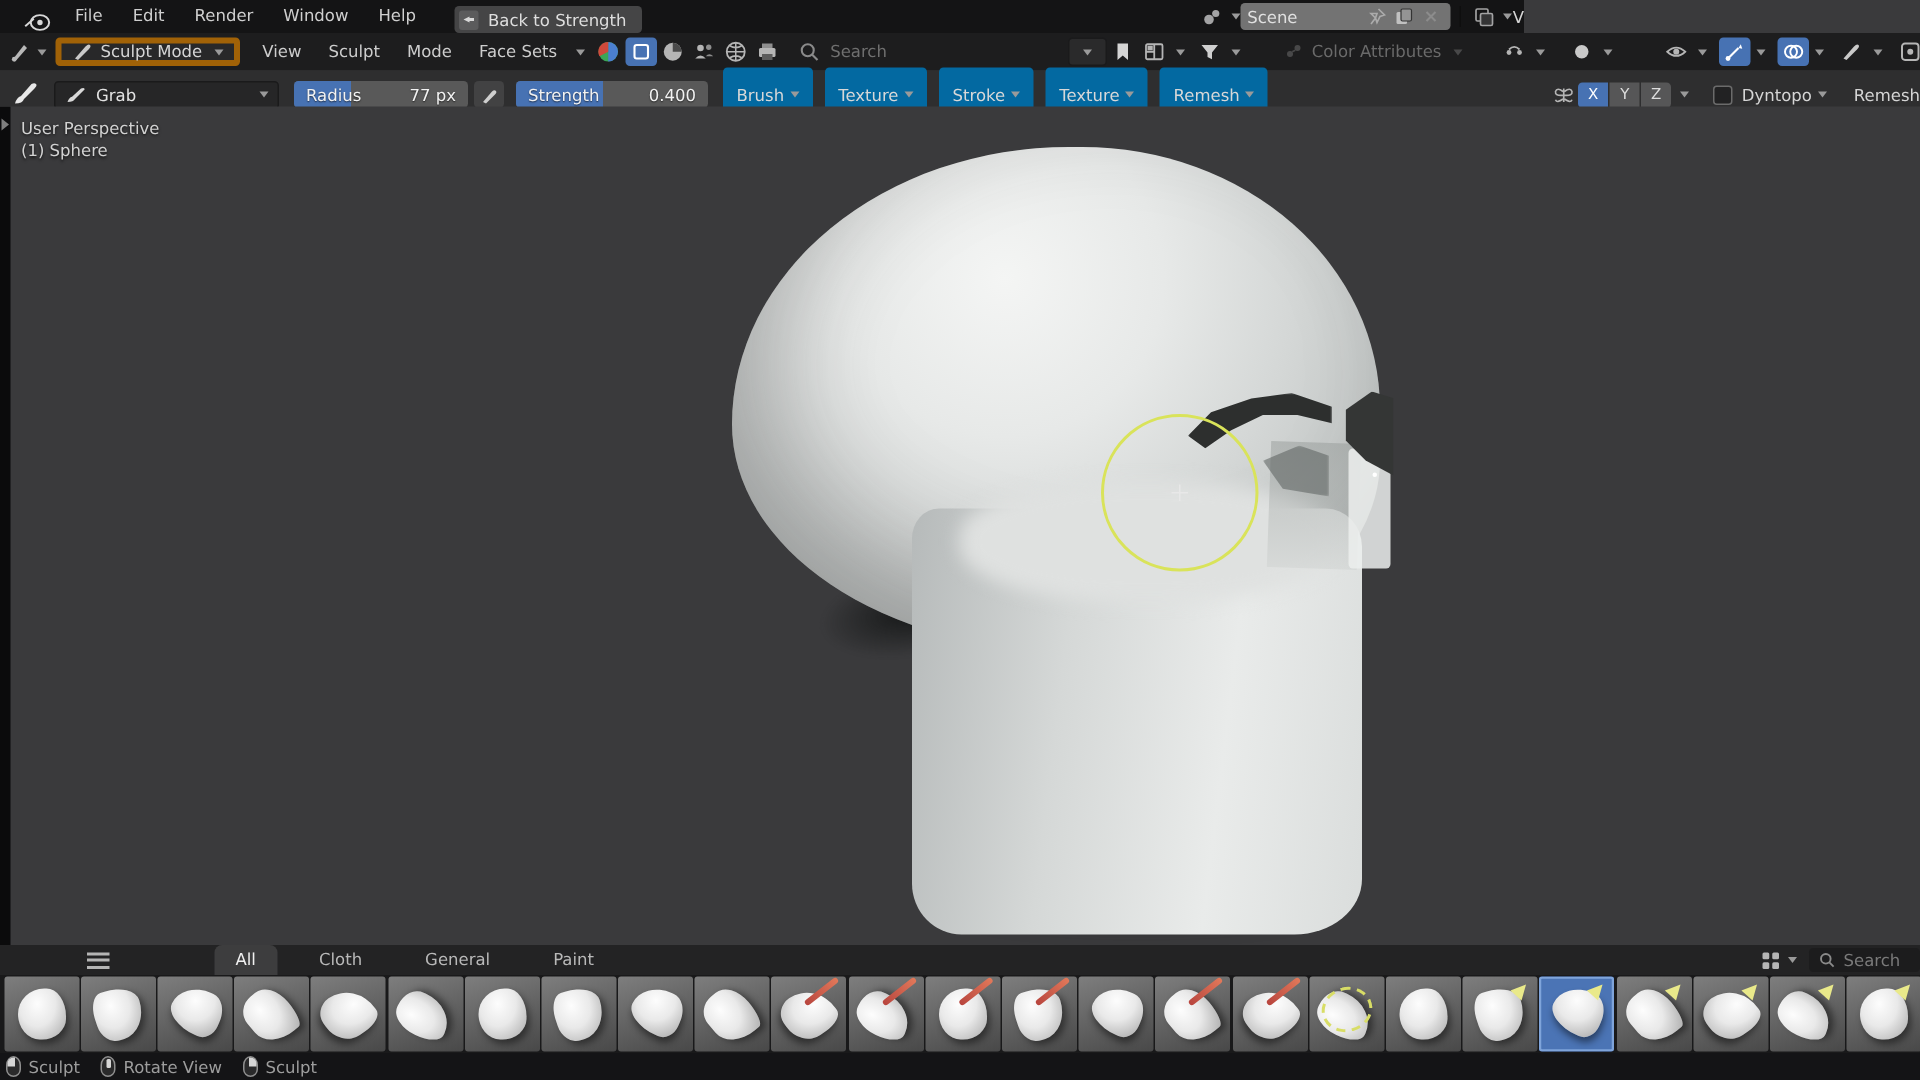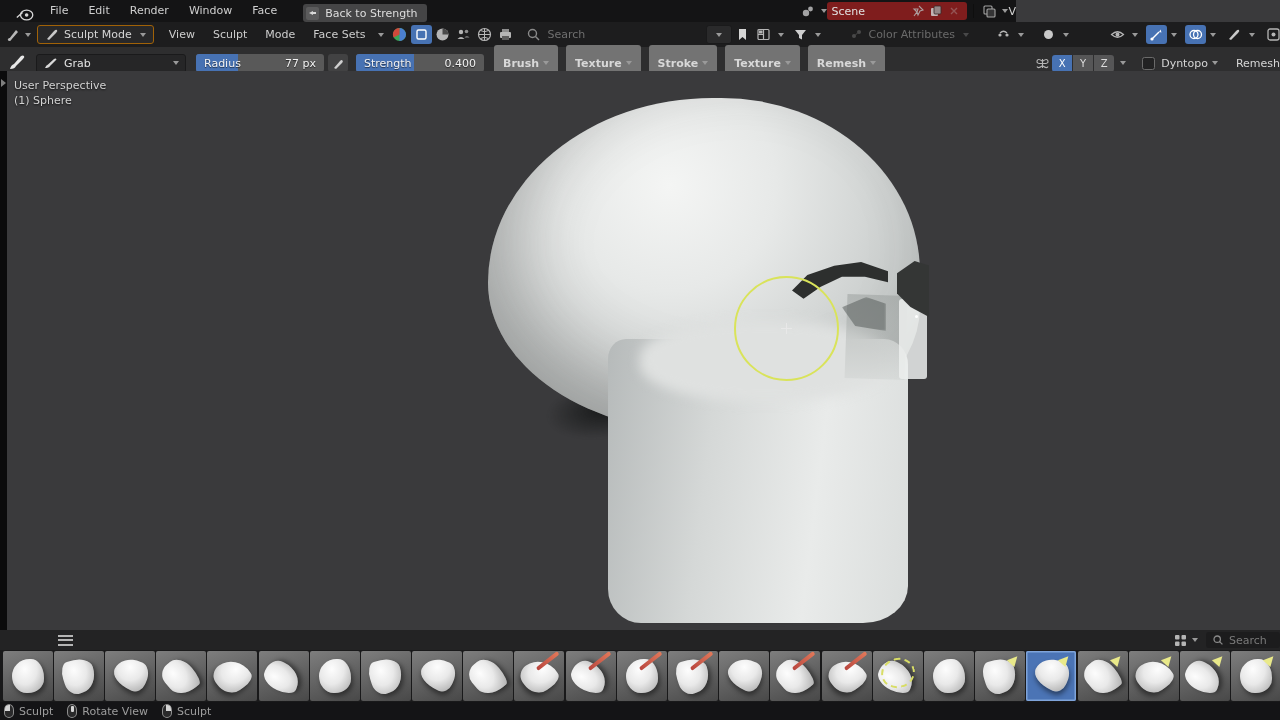--- a/index.html
+++ b/index.html
@@ -16,45 +16,45 @@
 
   
   .topbar { position:absolute; left:0; top:0; width:1016px; height:22px; background:#141415; display:flex; align-items:flex-end; padding-left:12px; }
   .topbar .menu-item { padding:0 10px; color:#cfcfcf; height:22px; line-height:22px; }
   .logo { width:18px; height:14px; margin:0 6px 0 4px; flex:none; }
   .back-btn { margin-left:16px; height:18px; background:#454546; border-radius:3px; display:flex; align-items:center; padding:0 10px 0 3px; color:#dedede; }
   .back-btn .backicon { width:13px;height:13px;background:#5b5b5c;border-radius:2px; margin-right:6px; position:relative; }
   .back-btn .backicon::before { content:""; position:absolute; left:3px; top:4px; width:0; height:0; border-top:2.5px solid transparent; border-bottom:2.5px solid transparent; border-right:4px solid #d8d8d8; }
   .back-btn .backicon::after { content:""; position:absolute; left:6px; top:5.5px; width:4px; height:2px; background:#d8d8d8; }
   .top-right { margin-left:auto; display:flex; align-items:center; height:22px; }
-  .scene-field { display:flex; align-items:center; background:#7f1d1d; height:18px; border-radius:3px; padding:0 4px; }
+  .scene-field { display:flex; align-items:center; background:#737373; height:18px; border-radius:3px; padding:0 4px; }
   .scene-field .name { width:78px; color:#e0e0e0; }
   .mini-icon { width:14px; height:14px; margin:0 2px; flex:none; opacity:.85; }
   .dim { opacity:.35; }
 
   
   .hdr2 { position:absolute; left:0; top:22px; width:1280px; height:25px; background:#1d1d1e; display:flex; align-items:center; padding:0 6px; }
   .hdr2 .menu-item { padding:0 9px; color:#cdcdcd; }
-  .mode-pill { display:flex; align-items:center; background:#282829; border:1px solid #a16207; border-radius:3px; height:19px; padding:0 7px; margin:0 6px; }
+  .mode-pill { display:flex; align-items:center; background:#282829; border:4px solid #a16207; border-radius:3px; height:19px; padding:0 7px; margin:0 6px; }
   .icon-sm { width:15px; height:15px; flex:none; }
   .iconbtn { display:flex; align-items:center; padding:0 3px; height:19px; border-radius:3px; }
   .iconbtn.active { background:#4772b3; }
   .search-wrap { display:flex; align-items:center; margin-left:10px; color:#6f6f6f; width:150px; }
   .grayed { color:#6a6a6a; }
 
   
   .hdr3 { position:absolute; left:0; top:47px; width:1280px; height:24px; background:#2e2e2f; display:flex; align-items:center; padding:16px 8px; }
   .tool-icon { width:18px; height:18px; margin-right:10px; flex:none; }
   .brush-select { display:flex; align-items:center; width:150px; height:19px; background:#262627; border:1px solid #1a1a1b; border-radius:3px; padding:0 6px; margin-right:10px; }
   .brush-select .bname { flex:1; margin-left:6px; color:#e3e3e3; }
   .slider { position:relative; height:18px; background:#595959; border-radius:3px; overflow:hidden; display:flex; align-items:center; justify-content:space-between; padding:0 8px; margin-right:4px; color:#f2f2f2; text-shadow:0 1px 1px rgba(0,0,0,.6); }
   .slider .fill { position:absolute; left:0; top:0; bottom:0; background:#4772b3; }
   .slider span { position:relative; z-index:1; }
   .sq-btn { width:20px; height:18px; background:#424243; border-radius:3px; display:flex; align-items:center; justify-content:center; margin-right:8px; flex:none; }
-  .drop-btn { height:36px; background:#737373; border-radius:3px; display:flex; align-items:center; padding:0 9px; margin-right:8px; color:#d8d8d8;font-weight:bold; }
+  .drop-btn { height:36px; background:#0369a1; border-radius:3px; display:flex; align-items:center; padding:0 9px; margin-right:8px; color:#d8d8d8; }
   .axis-group { display:flex; margin:0 2px; }
   .axis { width:20px; height:17px; background:#565657; display:flex; align-items:center; justify-content:center; color:#ddd; font-size:10px; margin-right:1px; }
   .axis.first { border-radius:3px 0 0 3px; }
   .axis.last { border-radius:0 3px 3px 0; margin-right:0; }
   .axis.on { background:#4772b3; color:#fff; }
   .checkbox { width:13px; height:13px; background:#222223; border:1px solid #6b6b6b; border-radius:2.5px; margin:0 6px; flex:none; }
 
   
   .vp { position:absolute; left:0; top:71px; width:1280px; height:559px; background:#3a3a3c; overflow:hidden; }
   .vp-leftstrip { position:absolute; left:0; top:0; width:7px; height:100%; background:#0b0b0c; }
@@ -134,21 +134,21 @@
   <header class="topbar">
     <svg class="logo" viewBox="0 0 22 16">
       <ellipse cx="13" cy="8" rx="7.5" ry="6" fill="none" stroke="#d8d8d8" stroke-width="1.6"></ellipse>
       <circle cx="13" cy="8" r="2.2" fill="#d8d8d8"></circle>
       <path d="M1 11 L8 5" stroke="#d8d8d8" stroke-width="1.6"></path>
     </svg>
     <span class="menu-item">File</span>
     <span class="menu-item">Edit</span>
     <span class="menu-item">Render</span>
     <span class="menu-item">Window</span>
-    <span class="menu-item">Face</span>
+    <span class="menu-item">Help</span>
     <div class="back-btn">
       <span class="backicon"></span>
       <span>Back to Strength</span>
     </div>
     <div class="top-right">
       <svg class="mini-icon" viewBox="0 0 14 14">
         <circle cx="5" cy="9" r="3.2" fill="#bdbdbd"></circle>
           <circle cx="9.5" cy="5" r="2.4" fill="#bdbdbd"></circle>
       </svg>
       <span class="chev"></span>
@@ -324,21 +324,21 @@
     <svg class="tool-icon" viewBox="0 0 18 18">
       <path d="M2 15 Q3 11 6 10 L13 2 Q15 1 16 2 Q17 3 15 5 L8 12 Q7 15 2 15 Z" fill="#e8e8e8"></path>
     </svg>
     <div class="brush-select">
       <svg class="icon-sm" viewBox="0 0 15 15">
         <path d="M2 12 Q3 9 5 8.5 L11 3 Q13 2 13.5 3.5 L7 10 Q6 12 2 12 Z" fill="#d8d8d8"></path>
       </svg>
       <span class="bname">Grab</span>
       <span class="chev"></span>
     </div>
-    <div class="slider" style="width:128px">
+    <div class="slider" style="width:116px">
       <div class="fill" id="radius-fill" style="width: 33%;"></div>
       <span>Radius</span>
       <span>77 px</span>
     </div>
     <div class="sq-btn">
       <svg width="13" height="13" viewBox="0 0 13 13">
           <path d="M2 11 L8 4 Q9.5 2.5 10.5 3.5 Q11.5 4.5 10 6 L4 12 Z" fill="#cfcfcf"></path>
         </svg>
     </div>
     <div class="slider" style="width:128px">
@@ -405,20 +405,26 @@
       <div class="eye-mark"></div>
       <div class="speck"></div>
     </div>
 
     <div class="brush-circle"></div>
     <div class="crosshair"></div>
   </div>
 
   <div class="shelf-hdr">
     <div class="burger"></div>
+    <div class="tabs">
+      <div class="tab active">All</div>
+      <div class="tab">Cloth</div>
+      <div class="tab">General</div>
+      <div class="tab">Paint</div>
+    </div>
     <div class="shelf-right">
       <svg width="15" height="15" viewBox="0 0 15 15">
         <rect x="2" y="2" width="4.5" height="4.5" rx="1" fill="#b5b5b5"></rect>
           <rect x="8.5" y="2" width="4.5" height="4.5" rx="1" fill="#b5b5b5"></rect>
         <rect x="2" y="8.5" width="4.5" height="4.5" rx="1" fill="#b5b5b5"></rect>
           <rect x="8.5" y="8.5" width="4.5" height="4.5" rx="1" fill="#b5b5b5"></rect>
       </svg>
       <span class="chev"></span>
       <div class="shelf-search">
         <svg width="12" height="12" viewBox="0 0 15 15">

